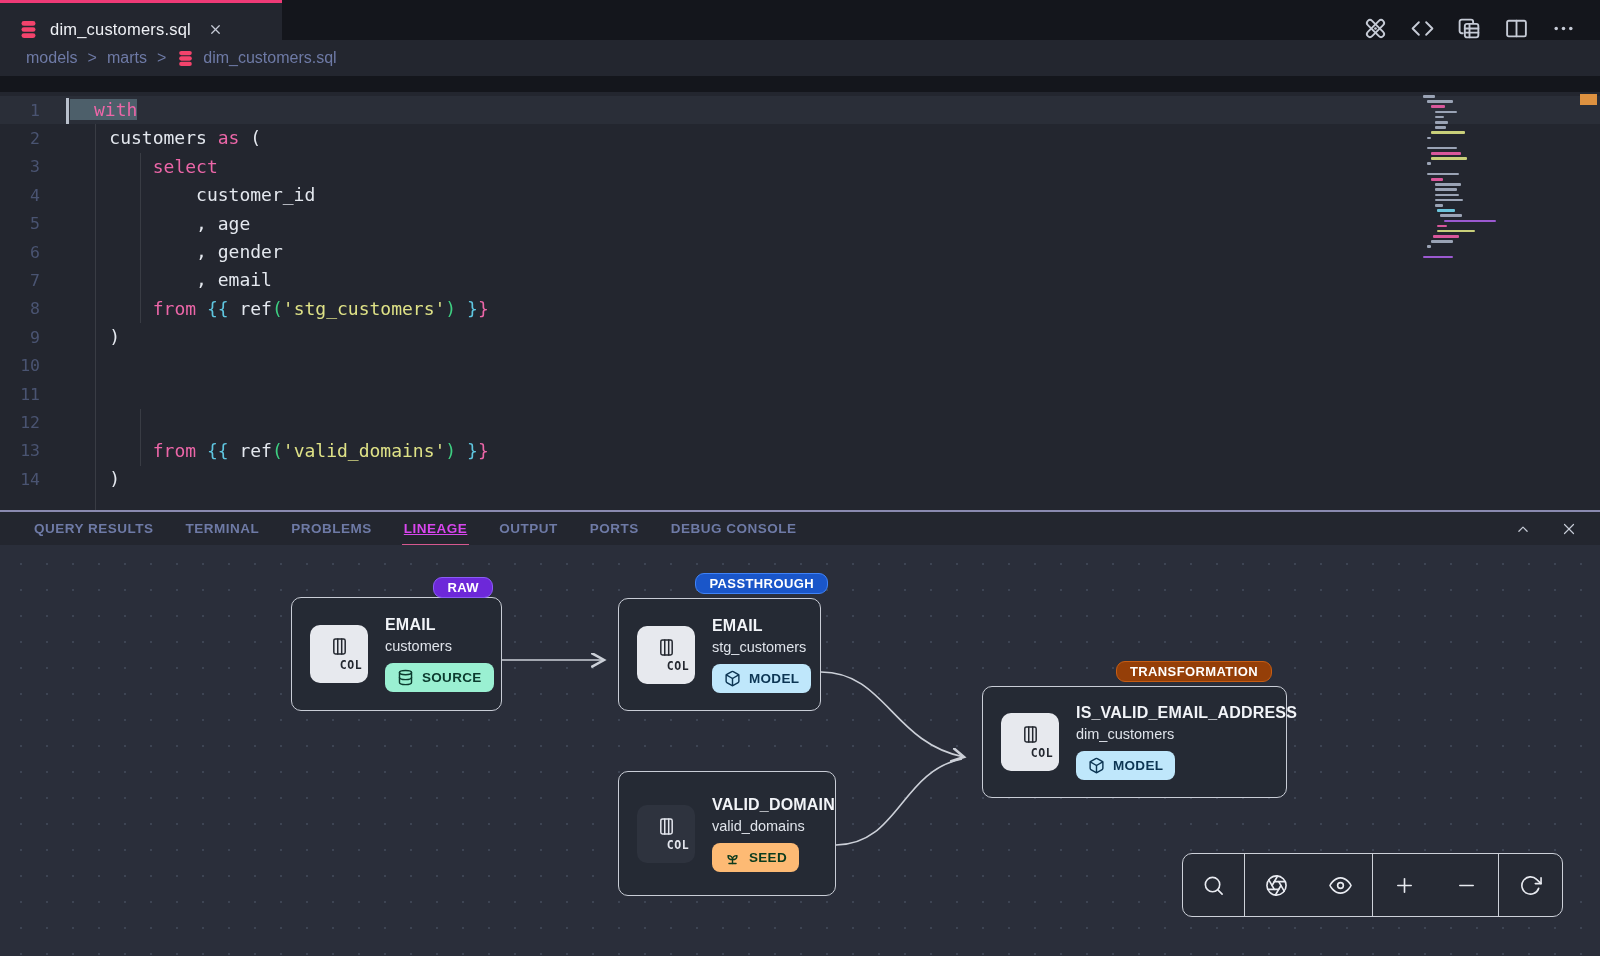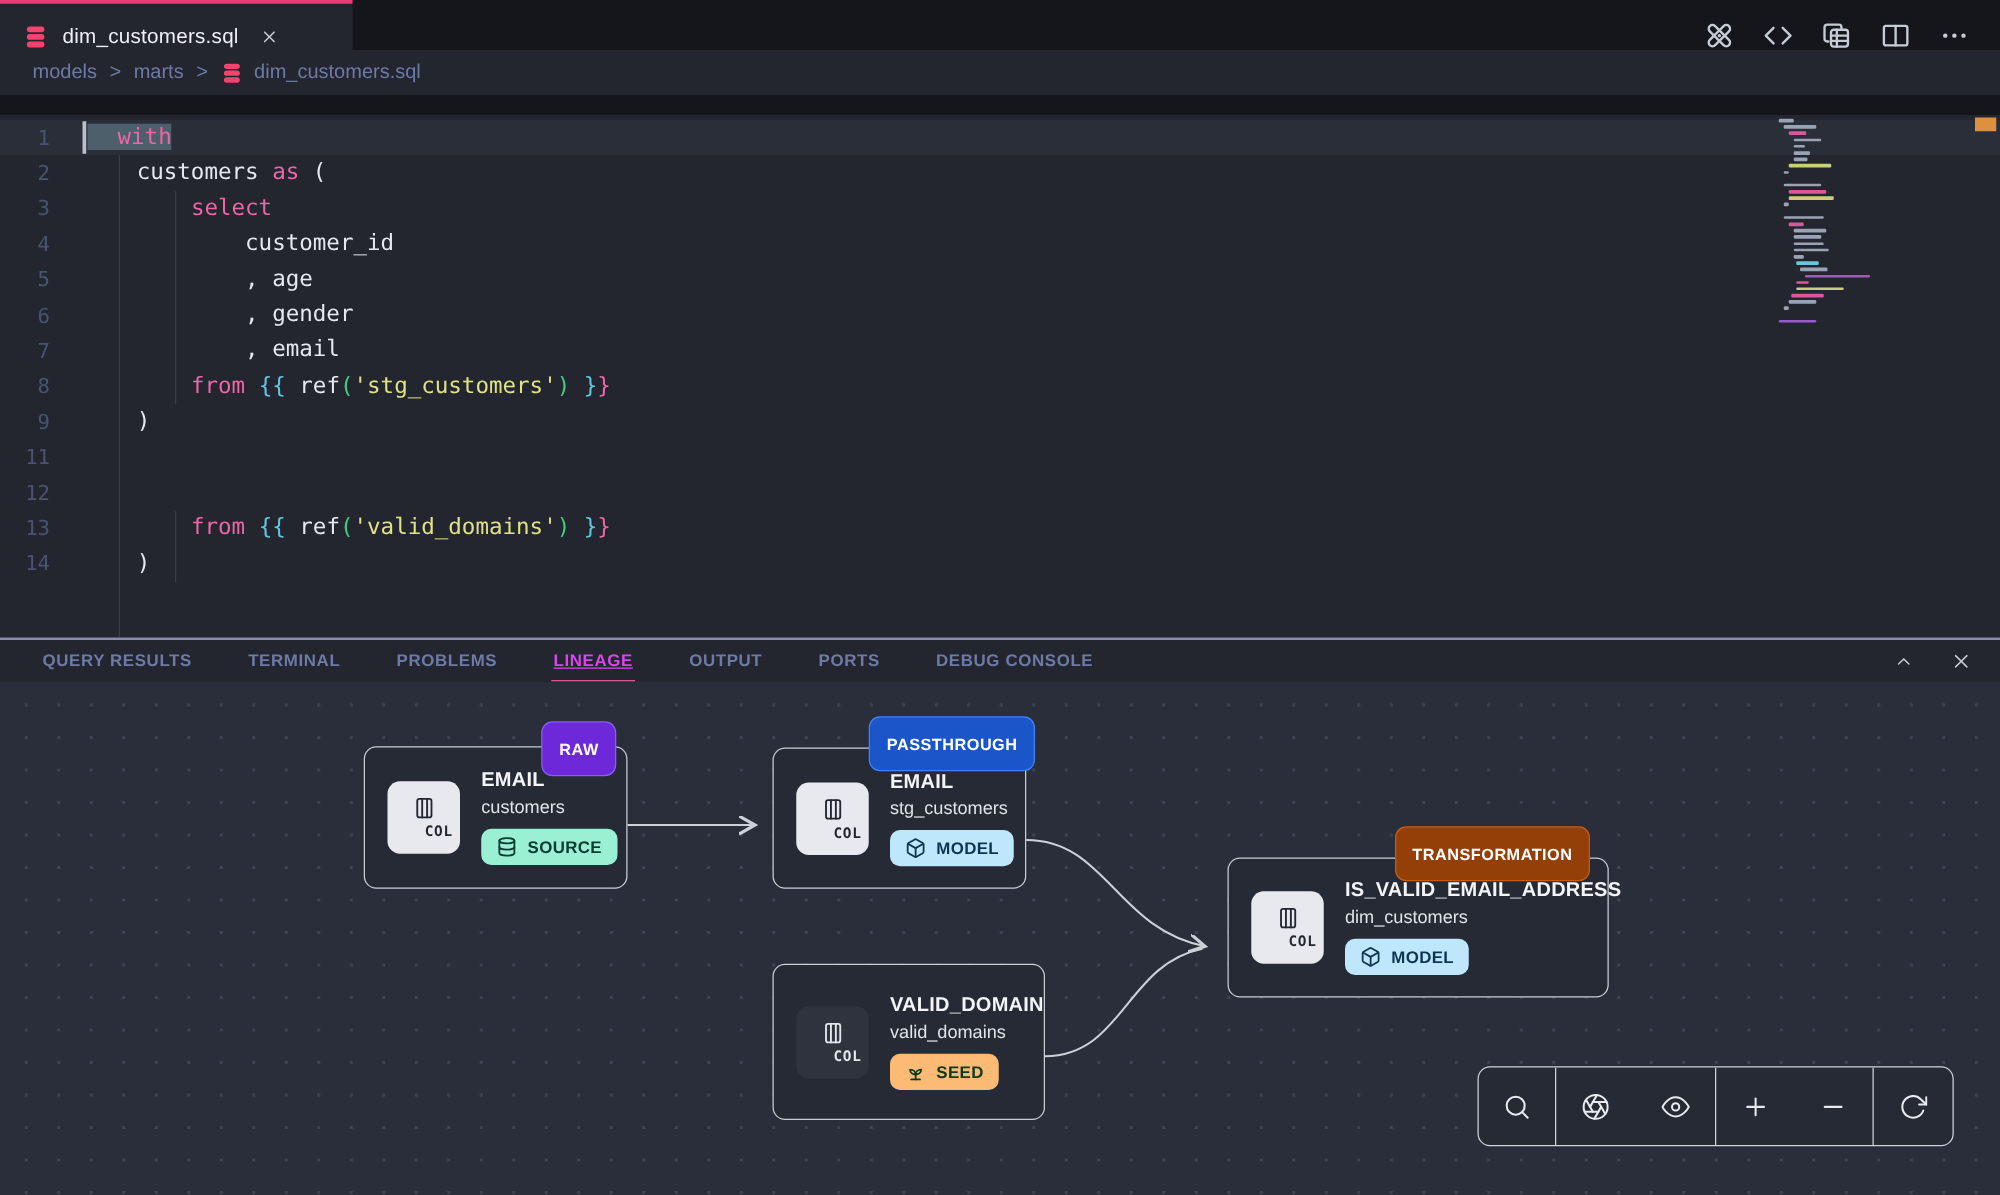--- a/index.html
+++ b/index.html
@@ -49,21 +49,21 @@
   .panel-tab.active::after { content:""; position:absolute; left:-2px; right:-2px; bottom:-10px; height:2.5px; background:#d6588f; }
   .panel-actions { margin-left:auto; display:flex; align-items:center; gap:28px; padding-right:22px; color:#c6cbd6; }
   .panel-actions .act { background:none; border:none; color:#c6cbd6; cursor:pointer; }
 
   
   .canvas { position:absolute; left:0; top:545px; width:1600px; height:411px; background-color:#2a2e3a;
     background-image:radial-gradient(#3d4453 1.3px, transparent 1.4px); background-size:26px 26px; background-position:8px 6px; }
   .edges { position:absolute; inset:0; pointer-events:none; }
 
   .node { position:absolute; background:#252a34; border:1px solid #c9cdd6; border-radius:10px; display:flex; align-items:center; gap:17px; padding:0 18px; cursor:pointer; }
-  .badge { position:absolute; height:44px; padding:0 13px; border-radius:9px; display:flex; align-items:center; color:#fff; font-size:13px; font-weight:700; letter-spacing:.4px; }
+  .badge { position:absolute; height:21px; padding:0 13px; border-radius:9px; display:flex; align-items:center; color:#fff; font-size:13px; font-weight:700; letter-spacing:.4px; }
   .badge-raw { background:#6d28d9; border:1.5px solid #8b5cf6; top:-21px; right:8px; }
   .badge-passthrough { background:#1a56c9; border:1.5px solid #3f83f8; top:-26px; right:-8px; }
   .badge-transformation { background:#953f08; border:1.5px solid #c75d13; top:-26px; right:14px; }
   .chip { width:58px; height:58px; border-radius:10px; flex:none; display:flex; flex-direction:column; align-items:center; justify-content:center; gap:1px; cursor:pointer; }
   .chip-light { background:#e7e9ee; color:#23272f; }
   .chip-dark { background:#2e333e; color:#e4e7ee; }
   .chip-label { font-size:11.5px; font-weight:700; letter-spacing:.6px; font-family:"DejaVu Sans Mono", monospace;margin-left:24px; }
   .node-text { display:flex; flex-direction:column; align-items:flex-start; }
   .node-title { font-size:16px; font-weight:700; color:#f2f4f8; letter-spacing:.2px; }
   .node-sub { font-size:14.5px; color:#dfe3ea; margin-top:4px; }
@@ -184,20 +184,24 @@
       </div>
       <div class="code-line">
         <span class="ln">8</span>
         <span class="lt"><span class="tk-w">        </span><span class="tk-k">from</span><span class="tk-w"> </span><span class="tk-c">{{</span><span class="tk-w"> ref</span><span class="tk-g">(</span><span class="tk-s">'stg_customers'</span><span class="tk-g">)</span><span class="tk-w"> </span><span class="tk-c">}</span><span class="tk-k">}</span></span>
       </div>
       <div class="code-line">
         <span class="ln">9</span>
         <span class="lt"><span class="tk-w">    )</span></span>
       </div>
       <div class="code-line">
+        <span class="ln">10</span>
+        <span class="lt"></span>
+      </div>
+      <div class="code-line">
         <span class="ln">11</span>
       </div>
       <div class="code-line">
         <span class="ln">12</span>
       </div>
       <div class="code-line">
         <span class="ln">13</span>
         <span class="lt"><span class="tk-w">        </span><span class="tk-k">from</span><span class="tk-w"> </span><span class="tk-c">{{</span><span class="tk-w"> ref</span><span class="tk-g">(</span><span class="tk-s">'valid_domains'</span><span class="tk-g">)</span><span class="tk-w"> </span><span class="tk-c">}</span><span class="tk-k">}</span></span>
       </div>
       <div class="code-line">
@@ -297,21 +301,21 @@
       </div>
       <div class="mm-row"></div>
       <div class="mm-row">
         <div class="mm-bar mm-v" style="margin-left: 0px; width: 30px;"></div>
       </div>
     </div>
   <div class="scroll-marker"></div>
 </section>
 
 <div class="panel-header">
-  <div style="display:flex; gap:45px; align-items:center;justify-content:center;" id="panel-tabs">
+  <div style="display:flex; gap:32px; align-items:center;justify-content:center;" id="panel-tabs">
       <button class="panel-tab">QUERY RESULTS</button>
       <button class="panel-tab">TERMINAL</button>
       <button class="panel-tab">PROBLEMS</button>
       <button class="panel-tab active">LINEAGE</button>
       <button class="panel-tab">OUTPUT</button>
       <button class="panel-tab">PORTS</button>
       <button class="panel-tab">DEBUG CONSOLE</button>
     </div>
   <div class="panel-actions" id="panel-actions">
       <button class="act"><span><svg width="18" height="18" viewBox="0 0 24 24" fill="none" stroke="currentColor" stroke-width="1.6" stroke-linecap="round" stroke-linejoin="round">

